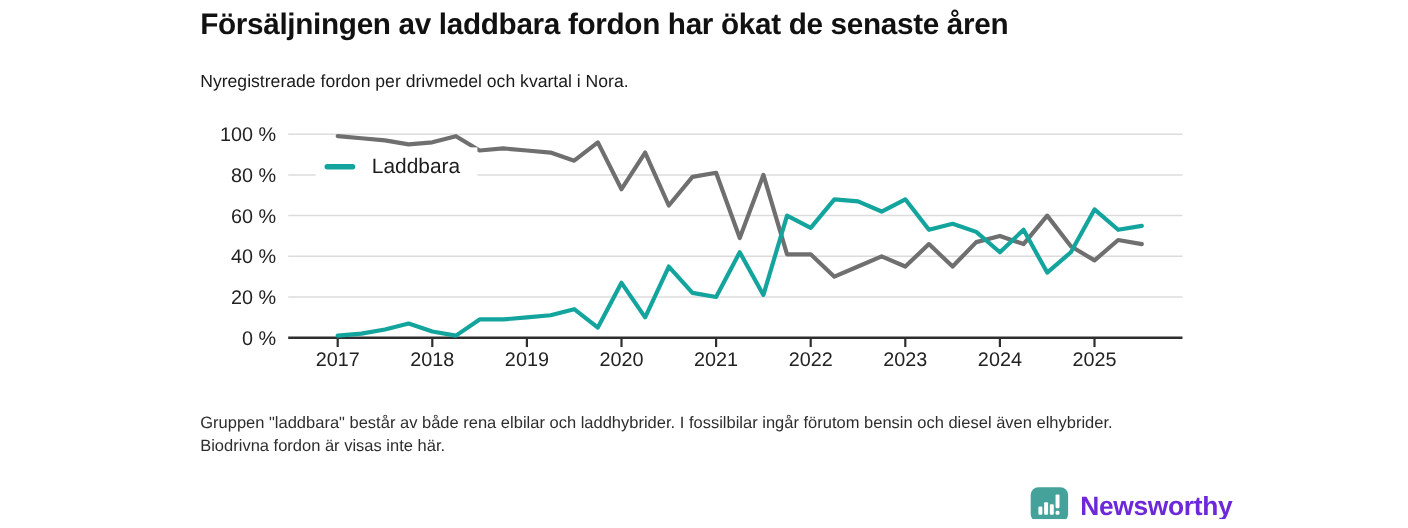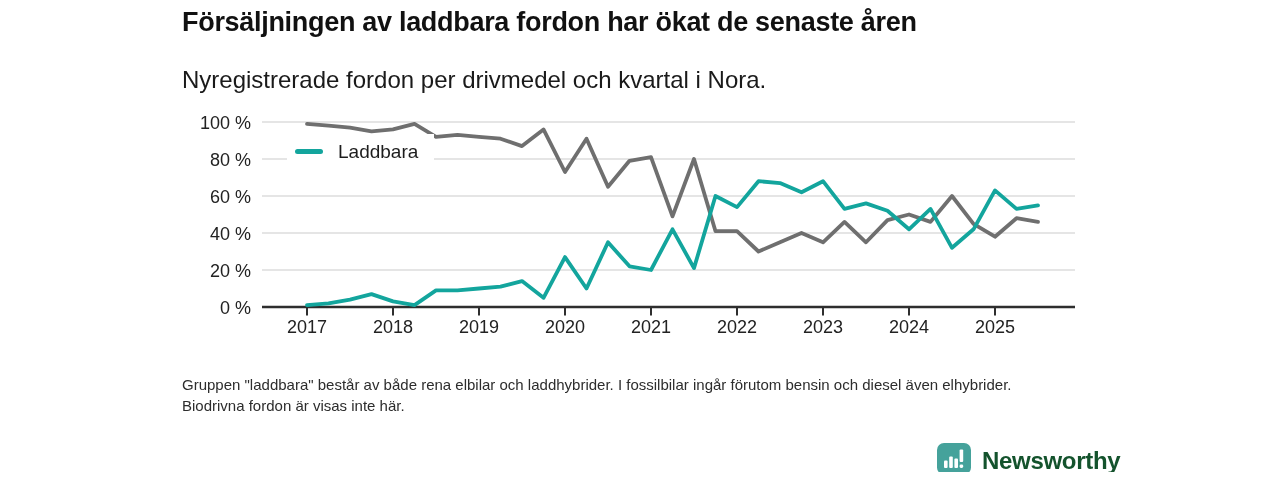--- a/index.html
+++ b/index.html
@@ -9,21 +9,21 @@
     background:#ffffff;
     overflow:hidden;
     font-family:"Liberation Sans", sans-serif;
   }
   .title{
     position:absolute;left:182px;top:7px;margin:0;
     font-size:27px;font-weight:700;color:#111111;letter-spacing:-0.3px;
   }
   .subtitle{
     position:absolute;left:182px;top:66px;margin:0;
-    font-size:24px;font-weight:400;color:#1a1a1a;
+    font-size:16px;font-weight:400;color:#1a1a1a;
   }
   .chart-svg{position:absolute;left:0;top:0;width:1280px;height:480px;}
   .ytick,.xtick{font-family:"Liberation Sans",sans-serif;font-size:18px;fill:#222222;}
   .legend{
     position:absolute;left:287px;top:134px;
     background:#ffffff;
     padding:6px 16px 6px 8px;
     display:flex;flex-direction:column;gap:0;
   }
   .legend-row{display:flex;align-items:center;gap:15px;height:23px;}
@@ -98,16 +98,16 @@
       <rect class="logo-fill" x="1" y="1" width="34" height="31.5" rx="7" fill="#45a29b"></rect>
       <polygon class="logo-fill" points="11,31 21.5,31 14,38" fill="#45a29b"></polygon>
       <g>
         <rect x="8" y="18.5" width="3.6" height="7.5" rx="1" fill="#ffffff"></rect>
         <rect x="13.2" y="14.5" width="3.6" height="11.5" rx="1" fill="#ffffff"></rect>
         <rect x="18.4" y="16.5" width="3.6" height="9.5" rx="1" fill="#ffffff"></rect>
         <rect x="23.6" y="7.5" width="3.6" height="12.5" rx="1" fill="#ffffff"></rect>
         <rect x="23.6" y="22.4" width="3.6" height="3.6" rx="1.4" fill="#ffffff"></rect>
       </g>
     </svg>
-    <span class="logo-text" style="color: #14532d;">Newsworthy</span>
+    <span class="logo-text" style="color: #6d28d9;">Newsworthy</span>
   </div>
 
 </div>
 
 </body></html>

